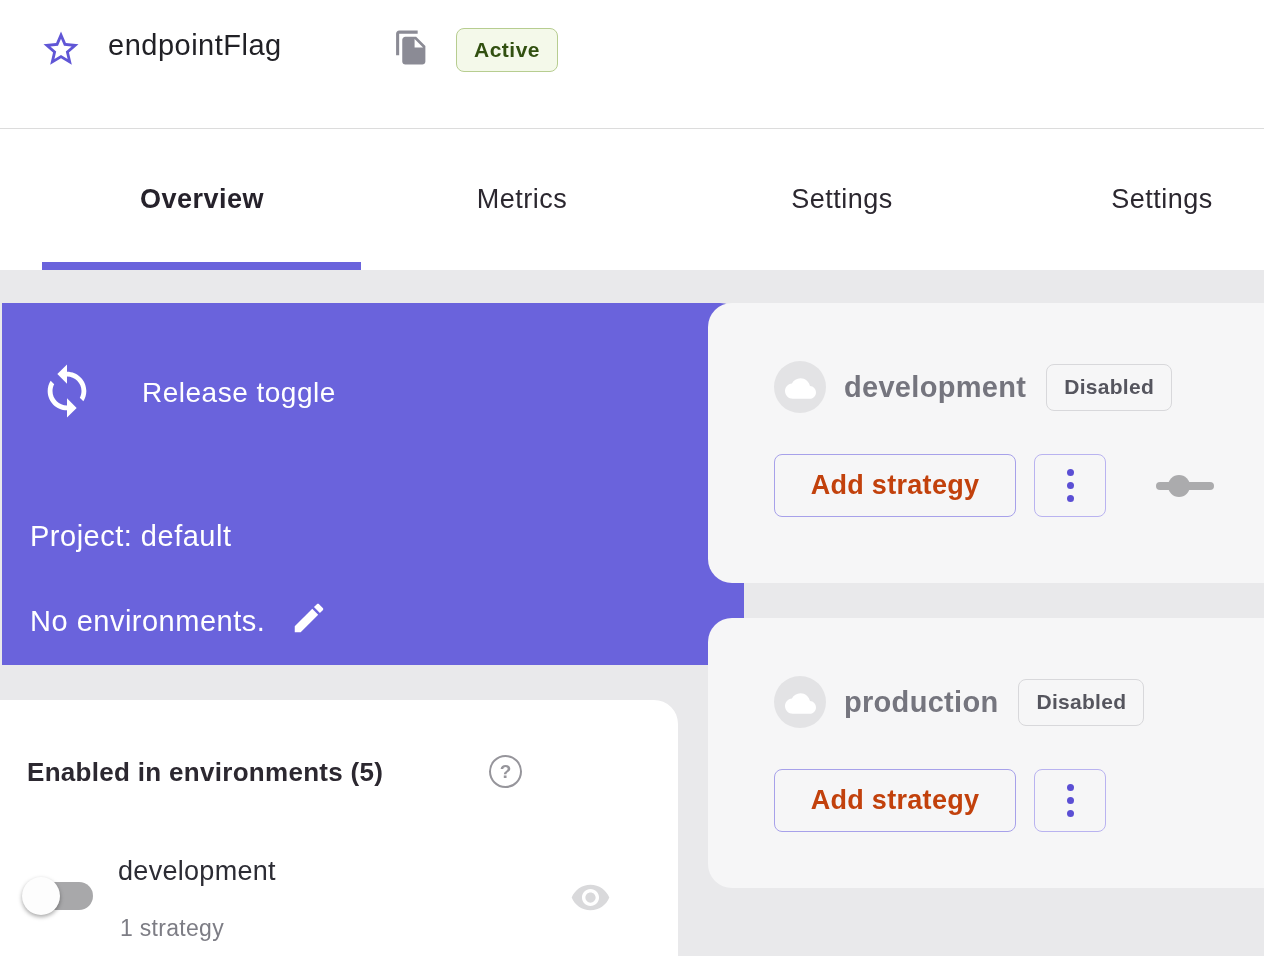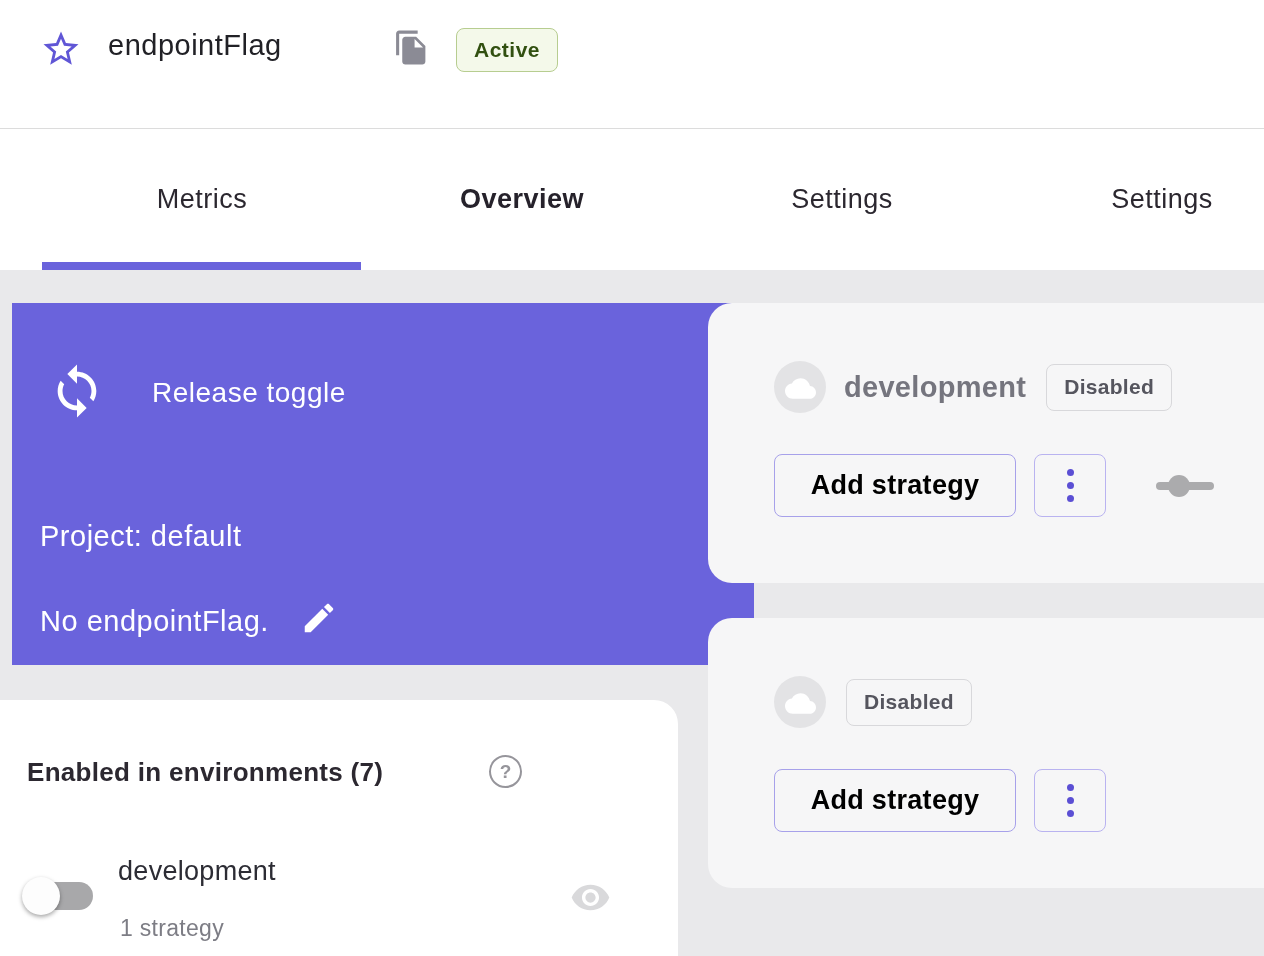--- a/index.html
+++ b/index.html
@@ -33,21 +33,21 @@
   
   .tabbar{position:absolute;left:42px;top:129px;width:1280px;height:141px;display:flex;}
   .tab{width:320px;height:141px;display:flex;align-items:center;justify-content:center;
        font-size:27px;color:#2b272f;cursor:pointer;letter-spacing:.5px;}
   .tab.active{font-weight:700;color:#26222b;}
   .tab-underline{position:absolute;left:42px;top:262px;width:319px;height:8px;background:var(--primary);}
   
   .content{position:absolute;left:0;top:270px;width:1264px;height:686px;background:var(--content-bg);}
   
   .feature-card{
-    position:absolute;left:12px;top:33px;width:742px;height:362px;
+    position:absolute;left:2px;top:33px;width:742px;height:362px;
     background:var(--primary);border-radius:0 24px 24px 0;color:#fff;
   }
   .sync-icon{position:absolute;left:36px;top:59px;width:58px;height:58px;}
   .feature-type-label{position:absolute;left:140px;top:74px;font-size:28px;letter-spacing:.5px;}
   .project-label{position:absolute;left:28px;top:217px;font-size:29px;letter-spacing:.5px;}
   .description-label{position:absolute;left:28px;top:302px;font-size:29px;letter-spacing:.5px;}
   .edit-icon{position:absolute;left:288px;top:296px;width:38px;height:38px;cursor:pointer;}
   
   .environments-card{
     position:absolute;left:0;top:430px;width:678px;height:256px;
@@ -79,21 +79,21 @@
   .cloud-icon{width:31px;height:31px;margin-top:2px;}
   .env-name{font-size:29px;font-weight:700;color:#75757e;letter-spacing:.3px;}
   .disabled-badge{
     height:47px;display:flex;align-items:center;padding:4px 17px;margin-left:2px;
     border:1.5px solid #d8d8db;border-radius:8px;font-size:21px;font-weight:700;color:#55555e;letter-spacing:.3px;
   }
   .env-card-actions{display:flex;align-items:center;gap:18px;margin:41px 0 0 66px;}
   .add-strategy-button{
     width:242px;height:63px;display:flex;align-items:center;justify-content:center;
     background:transparent;border:1.5px solid #a7a1ea;border-radius:8px;
-    color:#000000;font-size:27px;font-weight:700;letter-spacing:.3px;cursor:pointer;
+    color:#c2410c;font-size:27px;font-weight:700;letter-spacing:.3px;cursor:pointer;
     font-family:inherit;
   }
   .more-options-button{
     width:72px;height:63px;display:flex;flex-direction:column;align-items:center;justify-content:center;gap:6px;
     background:transparent;border:1.5px solid #b9b3f0;border-radius:8px;cursor:pointer;
   }
   .kebab-dot{width:7px;height:7px;border-radius:50%;background:#5b4fd4;}
   .strategy-slider-icon{width:58px;height:24px;margin-left:32px;}
 </style>
 </head>
@@ -105,43 +105,43 @@
   </svg>
   <div class="page-title">endpointFlag</div>
   <svg class="copy-icon" viewBox="0 0 24 24">
     <path fill="#8b8b95" d="M16 1H4c-1.1 0-2 .9-2 2v14h2V3h12V1zm-1 4l6 6v10c0 1.1-.9 2-2 2H8c-1.1 0-2-.9-2-2V7c0-1.1.9-2 2-2h7zm-1 7h5.5L14 6.5V12z"></path>
   </svg>
   <div class="active-badge">Active</div>
   <div class="header-divider"></div>
 </div>
 
 <div class="tabbar">
+  <div class="tab active">Overview</div>
   <div class="tab">Metrics</div>
-  <div class="tab active">Overview</div>
   <div class="tab">Settings</div>
   <div class="tab">Settings</div>
 </div>
 <div class="tab-underline"></div>
 
 <div class="content">
 
   <div class="feature-card">
     <svg class="sync-icon" viewBox="0 0 24 24">
       <path fill="#ffffff" d="M12 4V1L8 5l4 4V6c3.31 0 6 2.69 6 6 0 1.01-.25 1.97-.7 2.8l1.46 1.46C19.54 15.03 20 13.57 20 12c0-4.42-3.58-8-8-8zm0 14c-3.31 0-6-2.69-6-6 0-1.01.25-1.97.7-2.8L5.24 7.74C4.46 8.97 4 10.43 4 12c0 4.42 3.58 8 8 8v3l4-4-4-4v3z"></path>
     </svg>
     <div class="feature-type-label">Release toggle</div>
     <div class="project-label">Project: default</div>
-    <div class="description-label">No endpointFlag.</div>
+    <div class="description-label">No environments.</div>
     <svg class="edit-icon" viewBox="0 0 24 24">
       <path fill="#ffffff" d="M3 17.25V21h3.75L17.81 9.94l-3.75-3.75L3 17.25zM20.71 7.04c.39-.39.39-1.02 0-1.41l-2.34-2.34c-.39-.39-1.02-.39-1.41 0l-1.83 1.83 3.75 3.75 1.83-1.83z"></path>
     </svg>
   </div>
 
   <div class="environments-card">
-    <div class="environments-heading">Enabled in environments (7)</div>
+    <div class="environments-heading">Enabled in environments (5)</div>
     <div class="help-icon">?</div>
     <div class="env-toggle">
       <div class="toggle-track"></div>
       <div class="toggle-knob"></div>
     </div>
     <div class="env-row-name">development</div>
     <div class="strategy-count">1 strategy</div>
     <svg class="visibility-icon" viewBox="0 0 24 24">
       <path fill="#d9d9db" d="M12 4.5C7 4.5 2.73 7.61 1 12c1.73 4.39 6 7.5 11 7.5s9.27-3.11 11-7.5c-1.73-4.39-6-7.5-11-7.5zM12 17c-2.76 0-5-2.24-5-5s2.24-5 5-5 5 2.24 5 5-2.24 5-5 5zm0-8c-1.66 0-3 1.34-3 3s1.34 3 3 3 3-1.34 3-3-1.34-3-3-3z"></path>
     </svg>
@@ -171,20 +171,21 @@
     </div>
   </div>
 
   <div class="env-card prod">
     <div class="env-card-header">
       <div class="env-avatar">
         <svg class="cloud-icon" viewBox="0 0 24 24">
           <path fill="#ffffff" d="M19.35 10.04C18.67 6.59 15.64 4 12 4 9.11 4 6.6 5.64 5.35 8.04 2.34 8.36 0 10.91 0 14c0 3.31 2.69 6 6 6h13c2.76 0 5-2.24 5-5 0-2.64-2.05-4.78-4.65-4.96z"></path>
         </svg>
       </div>
+      <div class="env-name">production</div>
       <div class="disabled-badge">Disabled</div>
     </div>
     <div class="env-card-actions">
       <button class="add-strategy-button">Add strategy</button>
       <button class="more-options-button">
         <span class="kebab-dot"></span>
         <span class="kebab-dot"></span>
         <span class="kebab-dot"></span>
       </button>
     </div>

